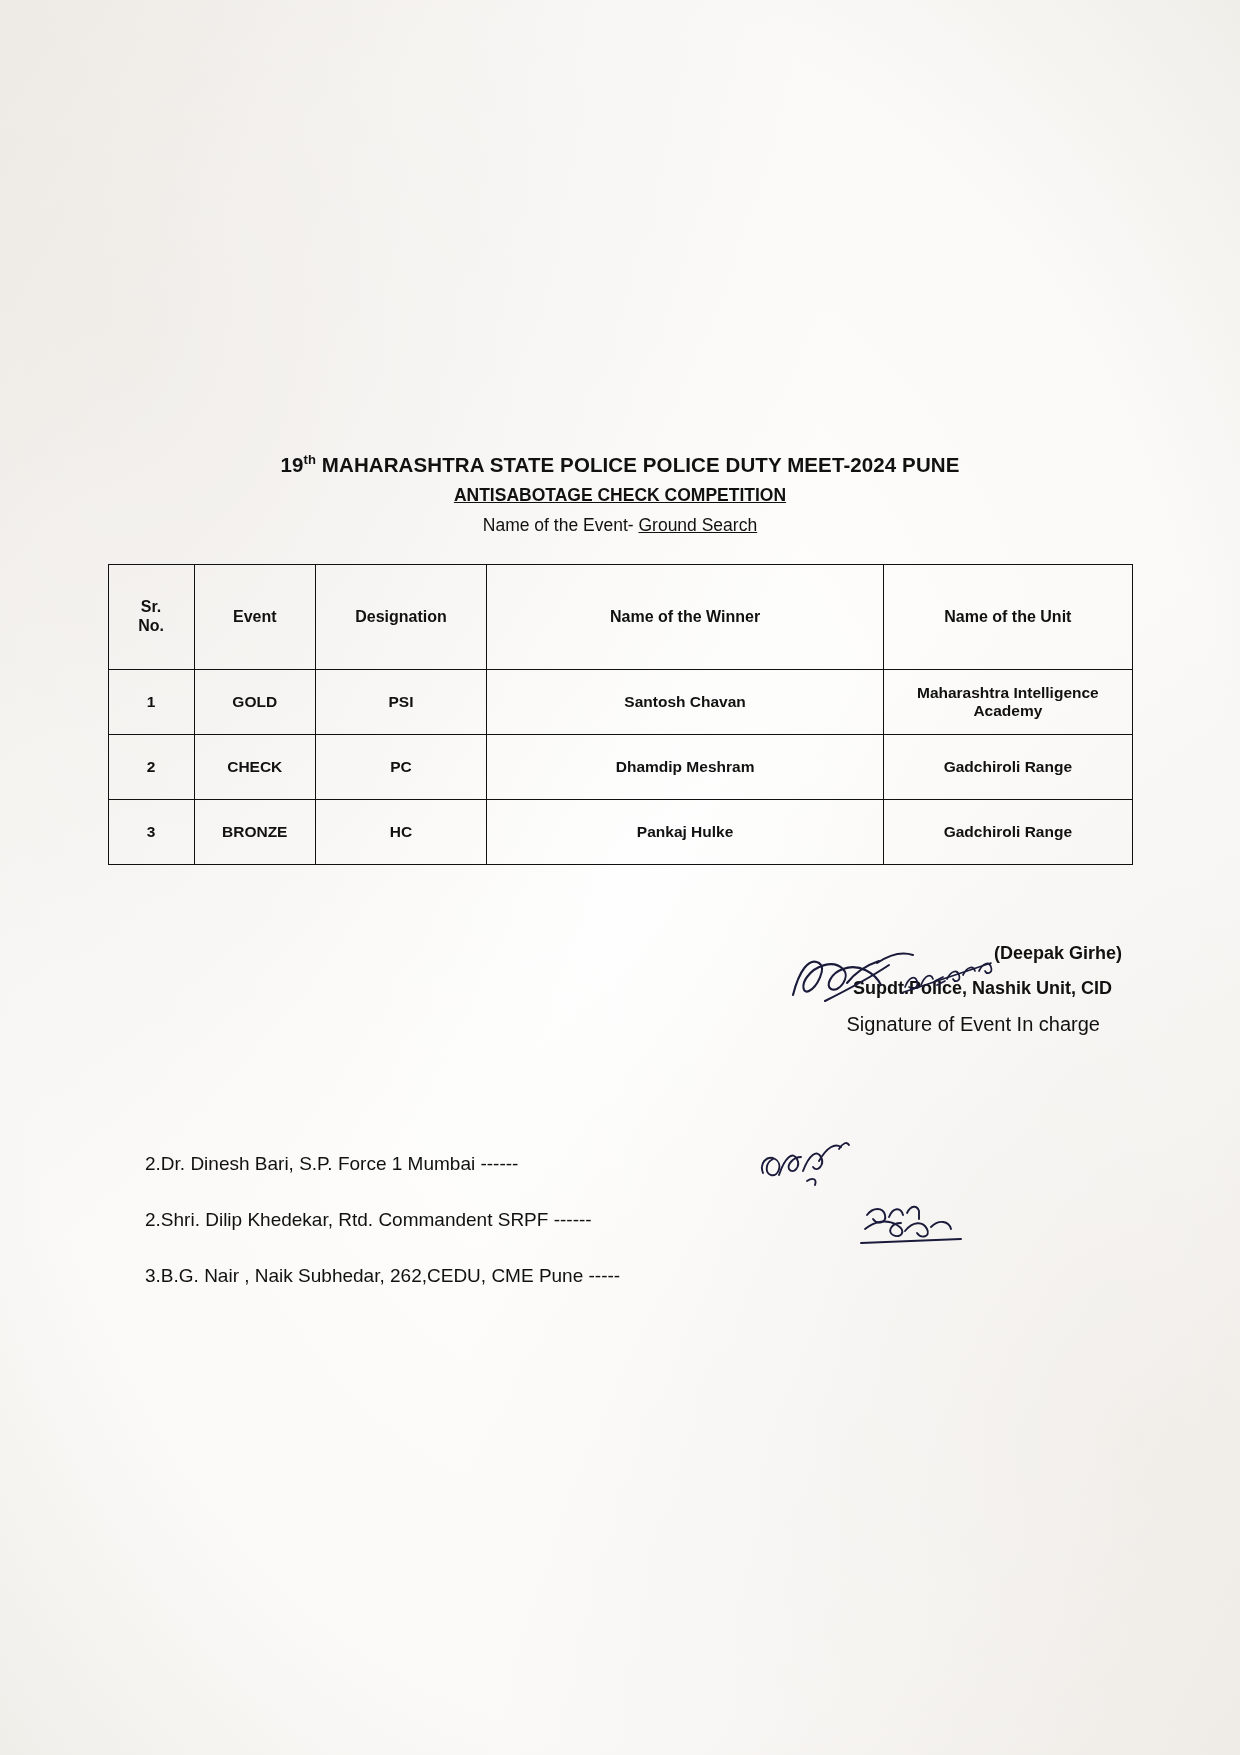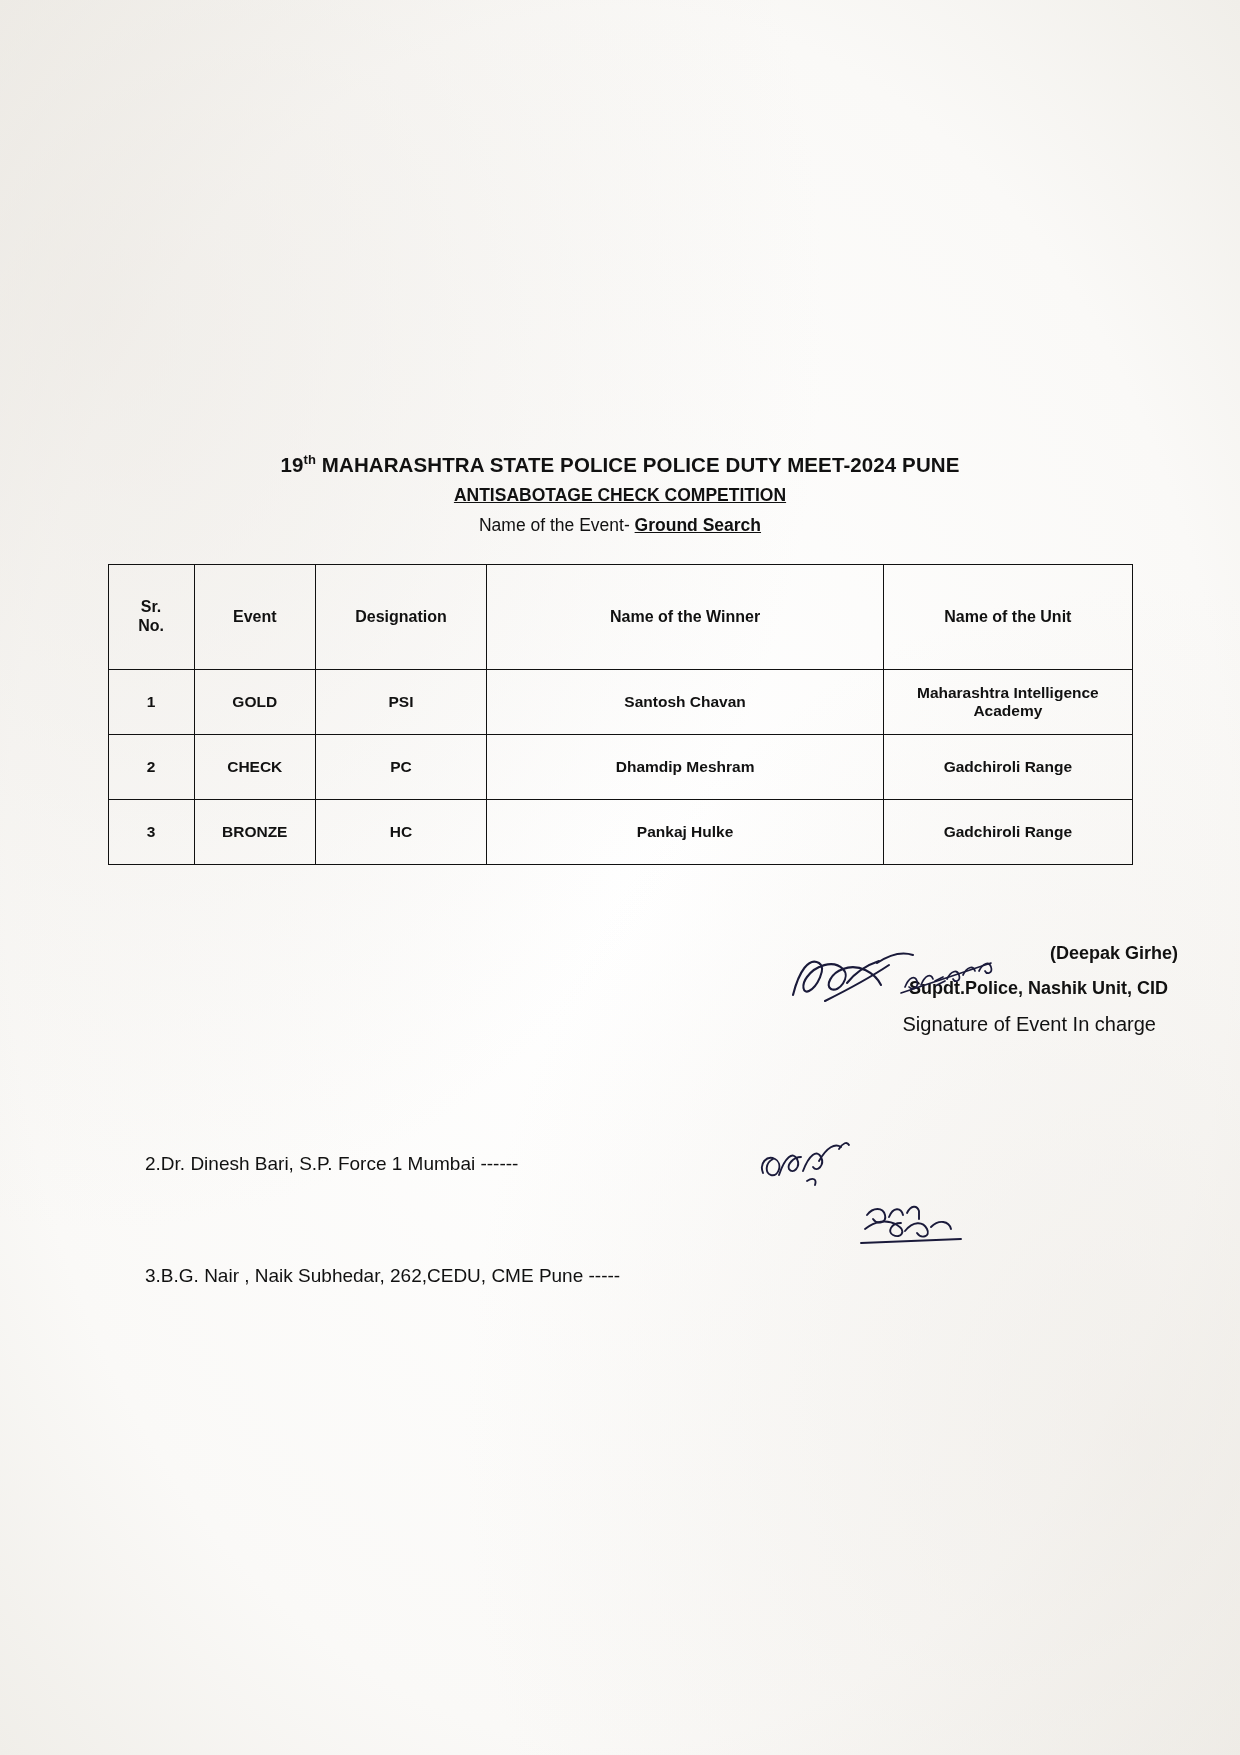--- a/index.html
+++ b/index.html
@@ -51,21 +51,21 @@
     font-size: 17.5px;
     font-weight: bold;
     text-decoration: underline;
     margin-top: 8px;
   }
   .event-line {
     font-size: 17.5px;
     margin-top: 9px;
   }
   .event-line .event-name {
-    font-weight: bold;
+    font-weight: normal;
     text-decoration: underline;
   }
 
   
   .table-wrap {
     margin: 28px auto 0 auto;
     width: 1025px;
   }
   table.result-table {
     border-collapse: collapse;
@@ -91,21 +91,21 @@
   .col-prize{ width: 110px; }
   .col-desig{ width: 155px; }
   .col-name { width: 360px; }
   .col-unit { width: 225px; }
   .hdr-sr span { display: block; line-height: 1.15; }
 
   
   .sig-block {
     margin-top: 6px;
     text-align: right;
-    padding-right: 62px;
+    padding-right: 118px;
     position: relative;
     height: 200px;
   }
   .sig-scribble {
     position: absolute;
     right: 225px;
     top: 4px;
     width: 230px;
     height: 72px;
     pointer-events: none;
@@ -245,20 +245,21 @@
           <path d="M24 38 C30 20, 38 14, 42 22 C46 30, 38 38, 34 32 C32 28, 38 20, 46 20"></path>
           <path d="M48 34 C54 18, 62 12, 66 20 C70 28, 62 36, 58 30"></path>
           <path d="M64 24 C72 10, 80 6, 86 10"></path>
           <path d="M84 12 C88 6, 92 4, 94 8"></path>
           <path d="M52 44 C58 40, 62 42, 60 48"></path>
         </g>
       </svg>
     </div>
 
     <div class="judge-row">
+      <span class="judge-text">2.Shri. Dilip Khedekar, Rtd. Commandent SRPF  ------</span>
       <svg class="judge-scribble jscribble-2" viewBox="0 0 120 56">
         <g fill="none" stroke="#1a1a3a" stroke-width="1.9" stroke-linecap="round">
           <path d="M10 16 C16 8, 26 8, 28 16 C30 24, 20 26, 16 20"></path>
           <path d="M32 18 C36 8, 44 8, 46 16"></path>
           <path d="M50 14 C54 6, 60 6, 62 12 L62 20"></path>
           <path d="M8 30 C18 22, 30 20, 40 26 C50 32, 44 40, 36 36 C30 33, 34 24, 44 24"></path>
           <path d="M48 32 C56 22, 66 22, 70 30 C74 38, 64 40, 60 34"></path>
           <path d="M74 28 C82 20, 92 22, 94 30"></path>
           <path d="M4 44 L104 40"></path>
         </g>

